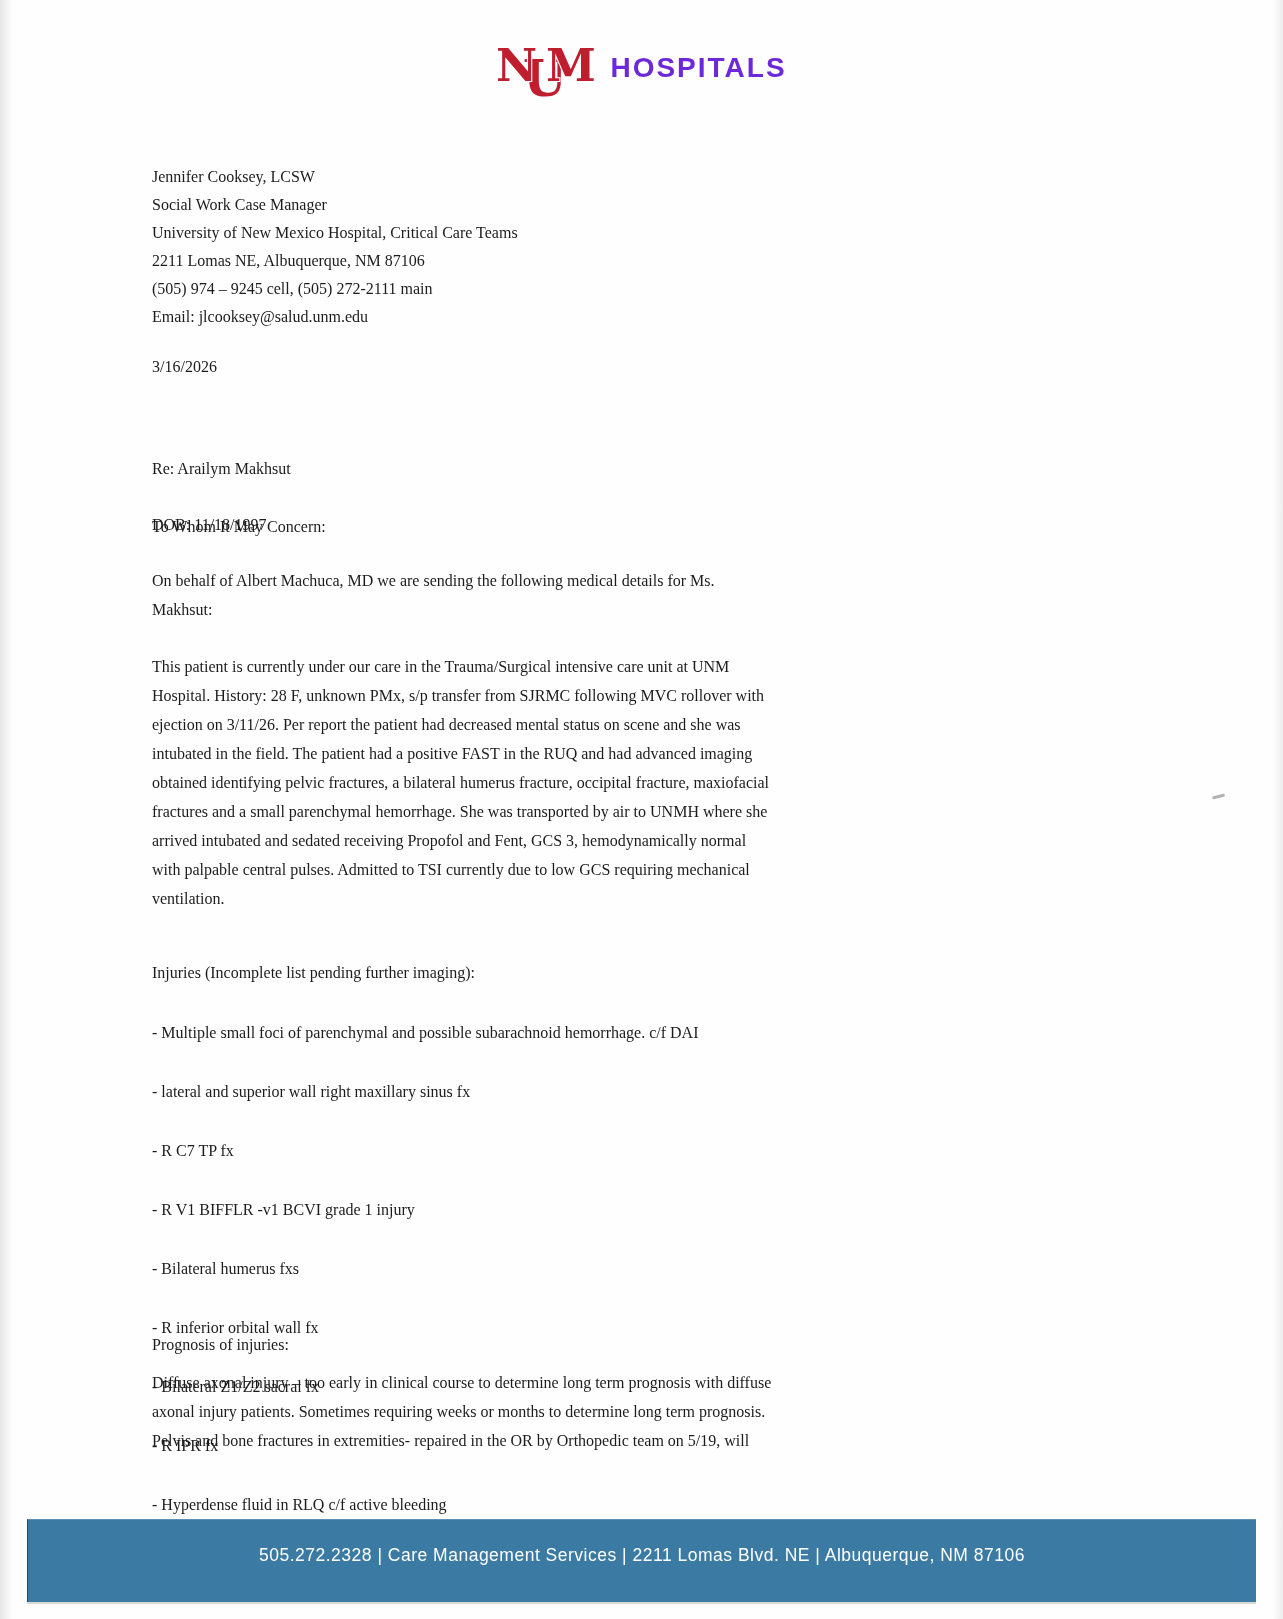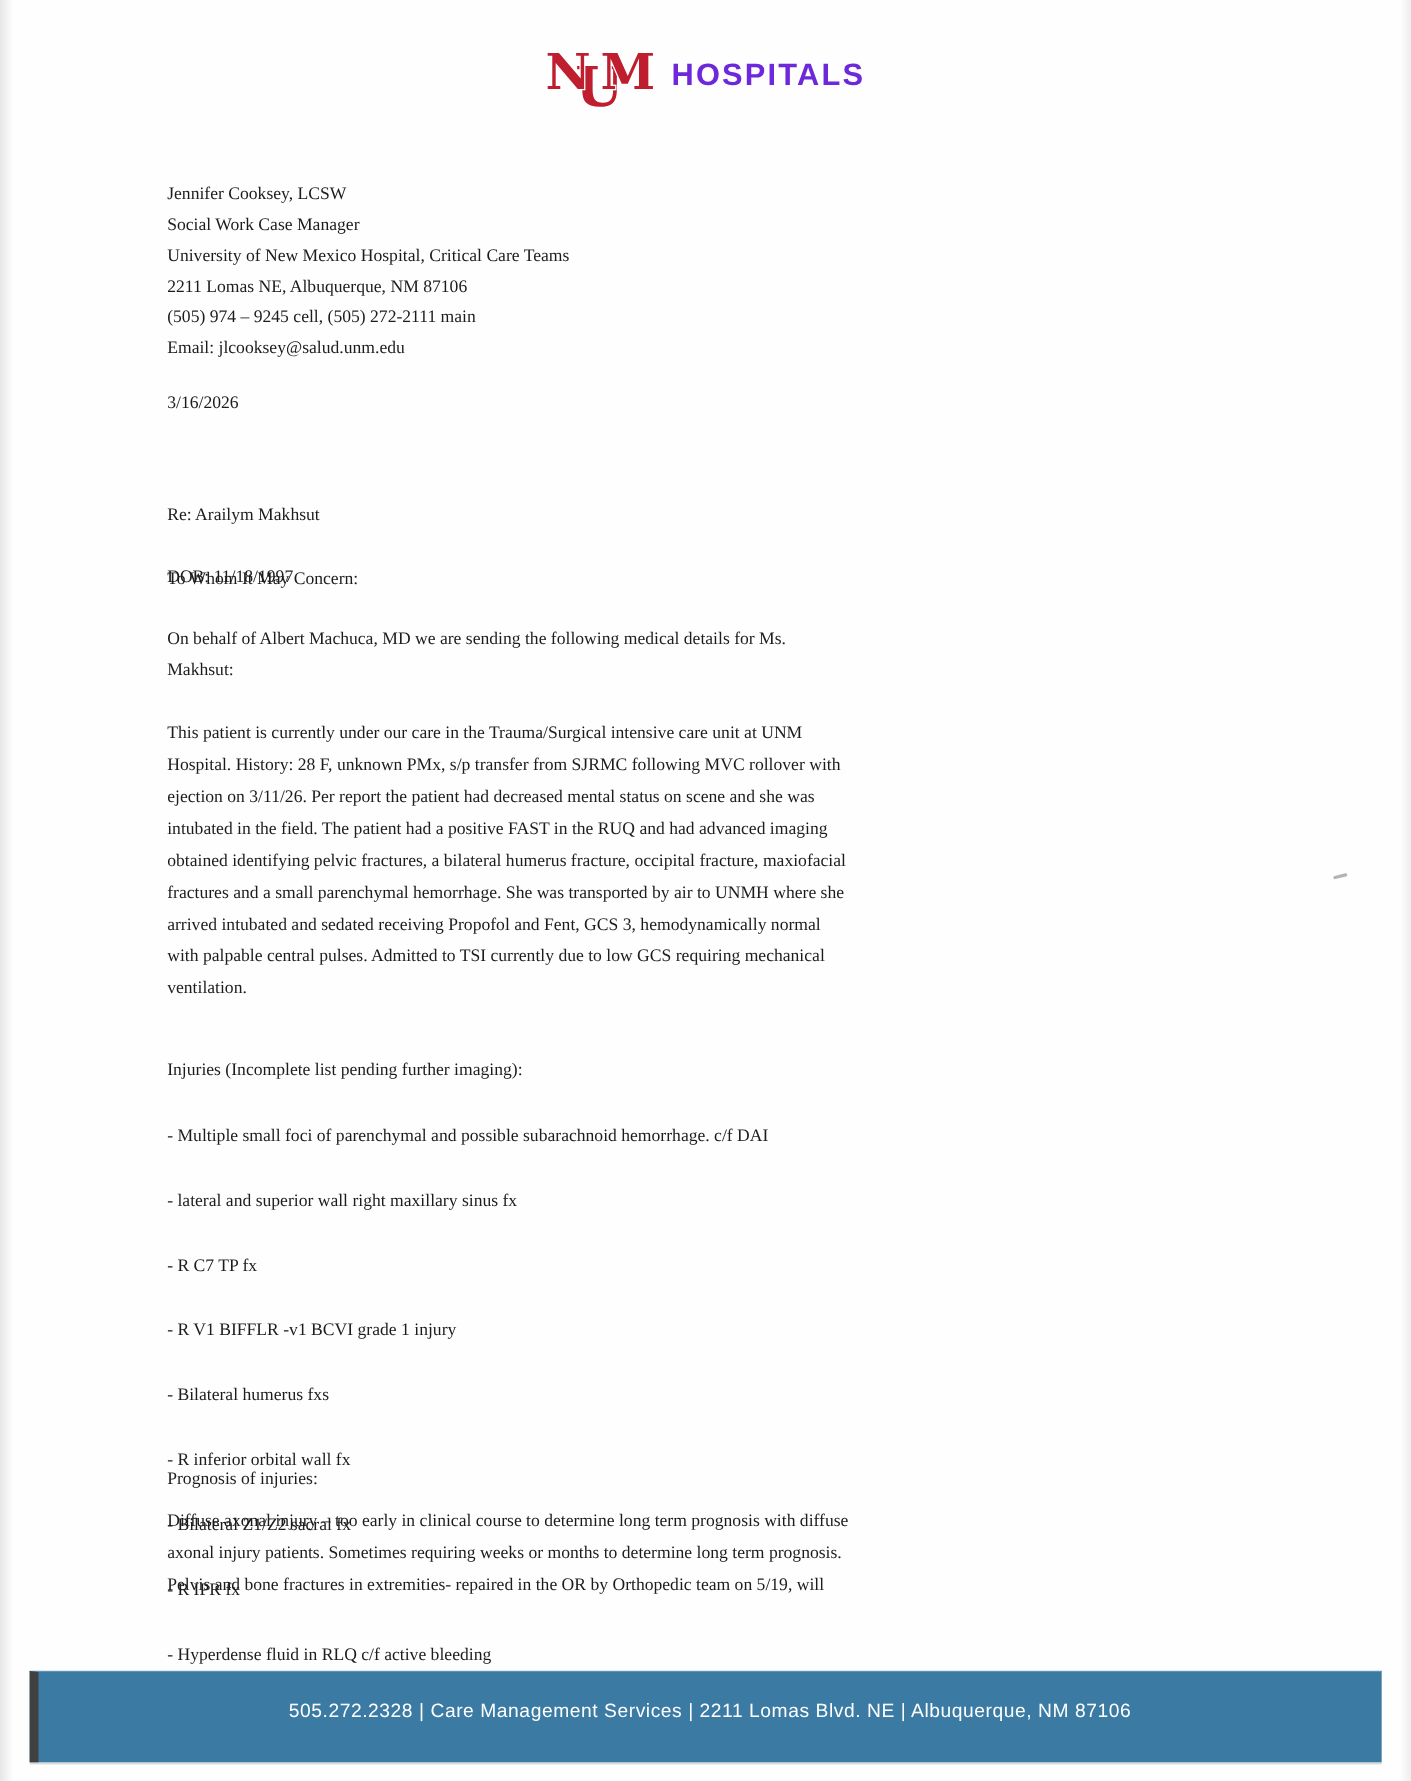--- a/index.html
+++ b/index.html
@@ -53,21 +53,21 @@
   .injuries-head  { top: 958px; }
   .injuries-list  { top: 988px; line-height: 29.5px; }
   .injury-item    { white-space: pre; }
   .prognosis-head { top: 1330px; }
   .prognosis-para { top: 1368px; }
 
   
   .footer-bar {
     position: absolute; left: 27px; top: 1519px; width: 1229px; height: 83px;
     background: #3a7aa3;
-    border-left: 8px solid #404040;
+    border-left: 1px solid #404040;
     border-top: 1px solid #5b93b4;
     box-shadow: 0 2px 0 #d9d9d9;
     display: flex; align-items: center; justify-content: center;
     padding-bottom: 12px; box-sizing: border-box;
   }
   .footer-text {
     font-family: "Liberation Sans", sans-serif;
     font-size: 17.5px; letter-spacing: 0.5px; color: #ffffff;
   }
 </style>

